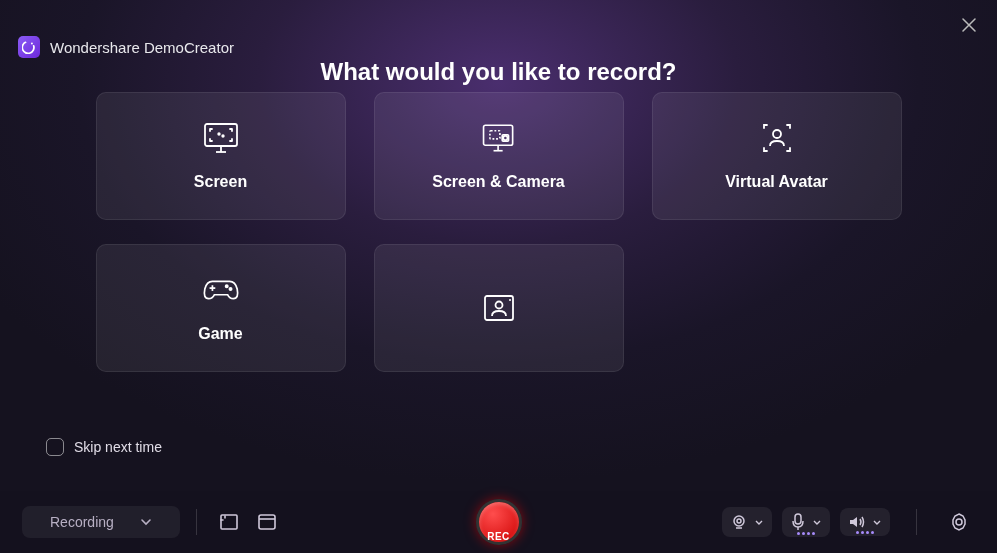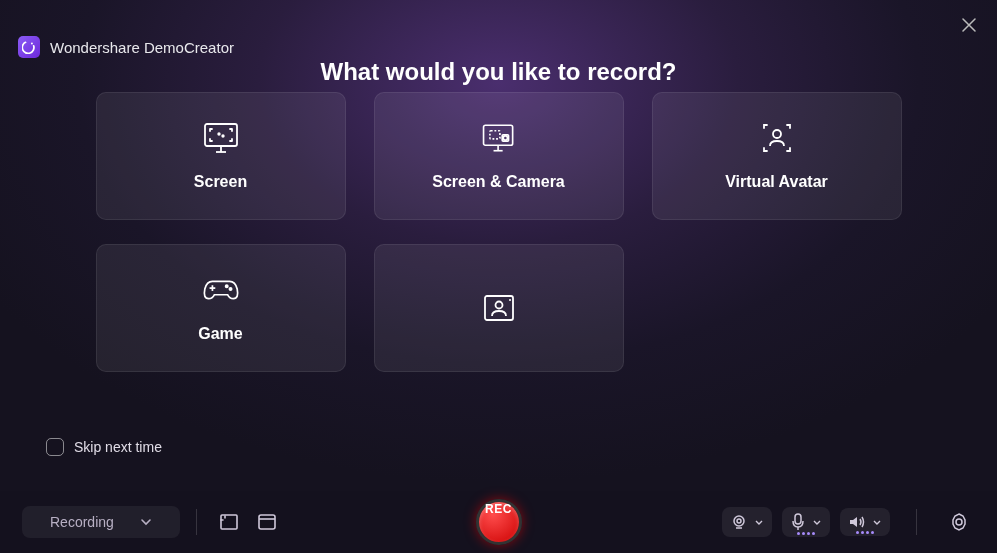--- a/index.html
+++ b/index.html
@@ -91,22 +91,22 @@
   .tool-btn {
     width: 32px; height: 32px;
     display:flex; align-items:center; justify-content:center;
     color:#b8b0c4; cursor:pointer; border-radius:6px;
   }
   .rec-btn {
     width: 46px; height: 46px; border-radius: 50%;
     background: radial-gradient(circle at 35% 30%, #ff4d4d, #c00);
     border: 3px solid #333;
     box-shadow: 0 0 12px rgba(255,0,0,0.5), inset 0 2px 4px rgba(255,255,255,0.3);
-    display:flex; align-items:flex-start; justify-content:center;
-    font-size:12px; font-weight:700; color:#fff; letter-spacing:0.5px;
+    display:flex; align-items:flex-end; justify-content:center;
+    font-size:10px; font-weight:700; color:#fff; letter-spacing:0.5px;
     cursor:pointer;
     position: absolute;
     left: 50%;
     transform: translateX(-50%);
   }
   .right-tools { margin-left:auto; display:flex; align-items:center; gap:10px; }
   .device-btn {
     display:flex; align-items:center; gap:6px;
     background: rgba(255,255,255,0.07);
     border-radius:8px; padding:6px 8px;

